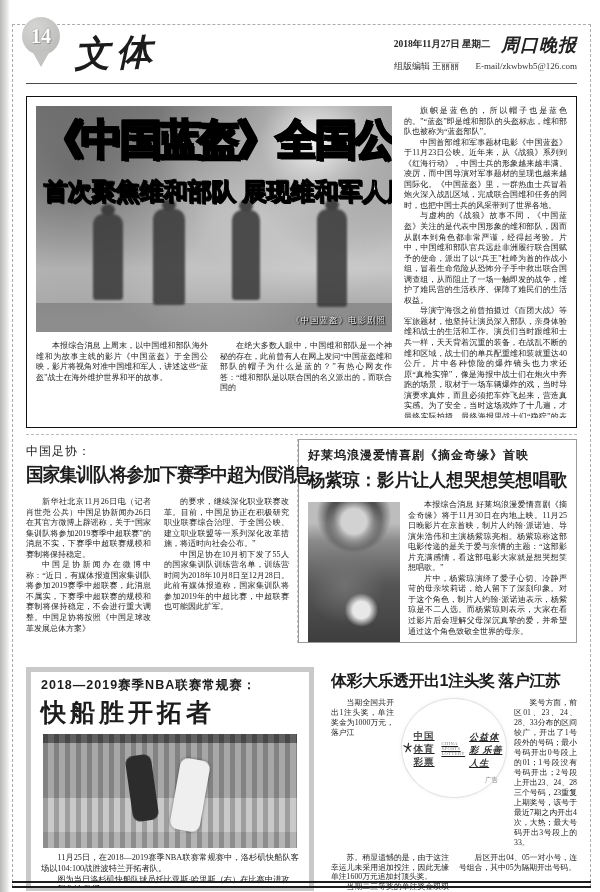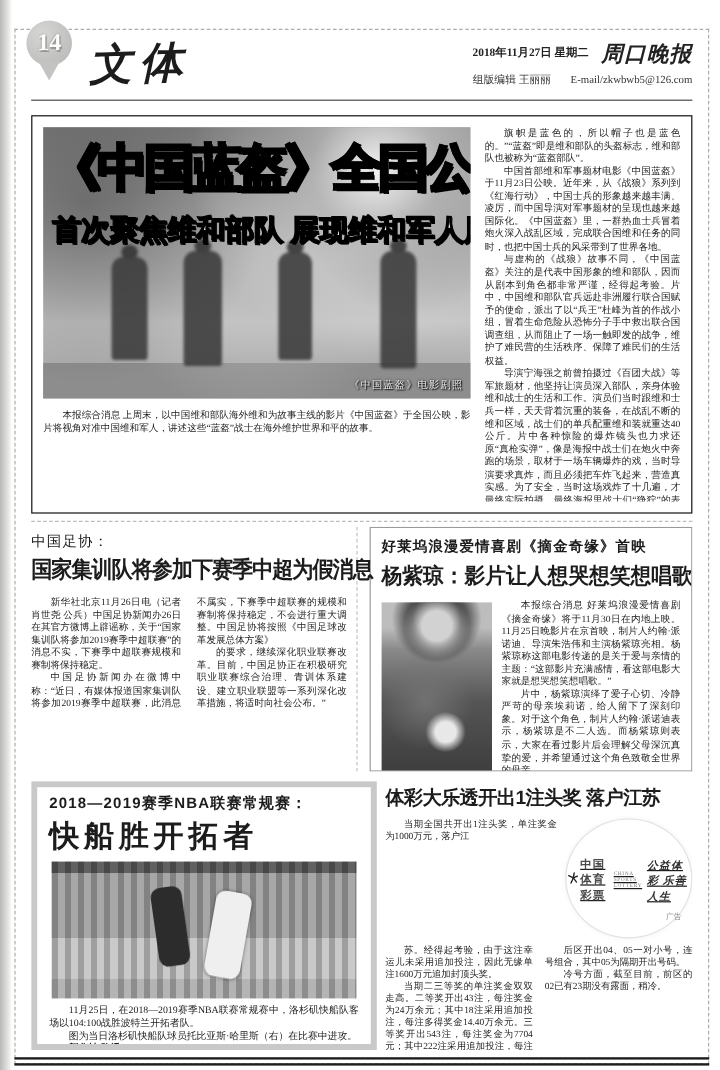--- a/index.html
+++ b/index.html
@@ -70,34 +70,34 @@
   .main-right p{margin:0;}
 
   
   .rule-dashed{border-top:1px dashed #bbb;margin:6px 0 4px 0;}
   .middle{display:flex;height:204px;overflow:hidden;}
   .football{width:272px;flex:none;padding-right:8px;border-right:1px dashed #c2c2c2;box-sizing:border-box;}
   .football .kicker{margin:4px 0 2px 0;}
   .football h2{font-size:19px;letter-spacing:-1px;white-space:nowrap;transform:scaleX(.93);
        transform-origin:left;margin-top:2px;}
   .football .cols{margin-top:9px;column-count:2;column-gap:13px;}
-  .movie{flex:1;margin-left:10px;border:1px solid #9a9a9a;padding:7px 9px;box-sizing:border-box;overflow:hidden;}
+  .movie{flex:1;border:1px solid #9a9a9a;padding:7px 9px;box-sizing:border-box;overflow:hidden;}
   .movie .kicker{font-weight:bold;font-size:12px;}
   .movie h2{font-size:18px;letter-spacing:0px;white-space:nowrap;transform:scaleX(.96);
        transform-origin:left;margin:4px 0 8px 0;}
   .portrait{float:left;width:92px;height:150px;margin:2px 8px 2px 0;background:
        radial-gradient(circle at 50% 13%, #d2d2d2 0 9%, rgba(210,210,210,0) 20%),
        radial-gradient(circle at 50% 9%, #2e2e2e 0 14%, rgba(46,46,46,0) 26%),
        radial-gradient(circle at 58% 72%, #e8e8e8 0 7%, rgba(232,232,232,0) 14%),
        radial-gradient(circle at 40% 55%, rgba(120,120,120,.8), transparent 40%),
        linear-gradient(180deg,#bdbdbd 0 14%,#8a8a8a 26%,#555 55%,#3a3a3a 100%);}
   .movie .body-text p{font-size:8px;}
 
   
-  .bottom{display:flex;gap:7px;margin-top:8px;height:224px;overflow:hidden;}
+  .bottom{display:flex;gap:17px;margin-top:24px;height:224px;overflow:hidden;}
   .nba-box{width:288px;flex:none;border:5px solid #c9c9c9;padding:5px 10px;box-sizing:border-box;overflow:hidden;}
   .nba-box .kicker{font-weight:bold;font-size:12.5px;font-family:"Liberation Sans",sans-serif;}
   .nba-box h2{font-size:25px;letter-spacing:4px;margin:2px 0 5px 0;}
   .nba-photo{position:relative;height:114px;margin:0 2px;overflow:hidden;background:
        repeating-linear-gradient(90deg, rgba(35,35,35,.32) 0 5px, rgba(130,130,130,.18) 5px 11px),
        linear-gradient(180deg, rgba(60,60,60,.85) 0 8%, rgba(110,110,110,.55) 8% 56%, #d9d9d9 56% 86%, #bfbfbf 86% 100%);}
   .player{position:absolute;border-radius:8px;filter:blur(.4px);}
   .p-dark{left:34%;top:18%;width:26px;height:66px;background:#2c2c2c;transform:rotate(-8deg);}
   .p-light{left:52%;top:22%;width:30px;height:72px;background:#efefef;transform:rotate(10deg);
        box-shadow:0 0 3px rgba(0,0,0,.5);}
@@ -155,41 +155,43 @@
           <div class="soldier s1"></div>
           <div class="soldier s2"></div>
           <div class="soldier s3"></div>
           <div class="soldier s4"></div>
           <div class="main-headline">《中国蓝盔》全国公映</div>
           <div class="main-subheadline">首次聚焦维和部队 展现维和军人风采</div>
           <div class="photo-caption">《中国蓝盔》电影剧照</div>
         </div>
         <div class="intro-row body-text">
           <p class="col">本报综合消息 上周末，以中国维和部队海外维和为故事主线的影片《中国蓝盔》于全国公映，影片将视角对准中国维和军人，讲述这些“蓝盔”战士在海外维护世界和平的故事。</p>
+          <p class="col">在绝大多数人眼中，中国维和部队是一个神秘的存在，此前曾有人在网上发问“中国蓝盔维和部队的帽子为什么是蓝的？”有热心网友作答：“维和部队是以联合国的名义派出的，而联合国的</p>
         </div>
       </div>
       <div class="main-right body-text">
         <p>旗帜是蓝色的，所以帽子也是蓝色的。”“蓝盔”即是维和部队的头盔标志，维和部队也被称为“蓝盔部队”。</p>
         <p>中国首部维和军事题材电影《中国蓝盔》于11月23日公映。近年来，从《战狼》系列到《红海行动》，中国士兵的形象越来越丰满、凌厉，而中国导演对军事题材的呈现也越来越国际化。《中国蓝盔》里，一群热血士兵冒着炮火深入战乱区域，完成联合国维和任务的同时，也把中国士兵的风采带到了世界各地。</p>
         <p>与虚构的《战狼》故事不同，《中国蓝盔》关注的是代表中国形象的维和部队，因而从剧本到角色都非常严谨，经得起考验。片中，中国维和部队官兵远赴非洲履行联合国赋予的使命，派出了以“兵王”杜峰为首的作战小组，冒着生命危险从恐怖分子手中救出联合国调查组，从而阻止了一场一触即发的战争，维护了难民营的生活秩序、保障了难民们的生活权益。</p>
         <p>导演宁海强之前曾拍摄过《百团大战》等军旅题材，他坚持让演员深入部队，亲身体验维和战士的生活和工作。演员们当时跟维和士兵一样，天天背着沉重的装备，在战乱不断的维和区域，战士们的单兵配重维和装就重达40公斤。片中各种惊险的爆炸镜头也力求还原“真枪实弹”，像是海报中战士们在炮火中奔跑的场景，取材于一场车辆爆炸的戏，当时导演要求真炸，而且必须把车炸飞起来，营造真实感。为了安全，当时这场戏炸了十几遍，才最终实际拍摄。最终海报里战士们“狰狞”的表情都是当时拍这场戏的时候抓拍的，可以说十分真实。</p>
 
       </div>
     </section>
 
     <div class="rule-dashed"></div>
 
     <section class="middle">
       <div class="football">
         <div class="kicker">中国足协：</div>
         <h2>国家集训队将参加下赛季中超为假消息</h2>
         <div class="cols body-text">
           <p>新华社北京11月26日电（记者肖世尧 公兵）中国足协新闻办26日在其官方微博上辟谣称，关于“国家集训队将参加2019赛季中超联赛”的消息不实，下赛季中超联赛规模和赛制将保持稳定。</p>
           <p>中国足协新闻办在微博中称：“近日，有媒体报道国家集训队将参加2019赛季中超联赛，此消息不属实，下赛季中超联赛的规模和赛制将保持稳定，不会进行重大调整。中国足协将按照《中国足球改革发展总体方案》</p>
-          <p>的要求，继续深化职业联赛改革。目前，中国足协正在积极研究职业联赛综合治理、青训体系建设、建立职业联盟等一系列深化改革措施，将适时向社会公布。”</p>
+          <p>的要求，继续深化职业联赛改革。目前，中国足协正在积极研究职业联赛综合治理、于全国公映、建立职业联盟等一系列深化改革措施，将适时向社会公布。”</p>
+          <p>中国足协在10月初下发了55人的国家集训队训练营名单，训练营时间为2018年10月8日至12月28日。此前有媒体报道称，国家集训队将参加2019年的中超比赛，中超联赛也可能因此扩军。</p>
         </div>
       </div>
 
       <div class="movie">
         <div class="kicker">好莱坞浪漫爱情喜剧《摘金奇缘》首映</div>
         <h2>杨紫琼：影片让人想哭想笑想唱歌</h2>
         <div class="body-text">
           <div class="portrait"></div>
           <p>本报综合消息 好莱坞浪漫爱情喜剧《摘金奇缘》将于11月30日在内地上映。11月25日晚影片在京首映，制片人约翰·派诺迪、导演朱浩伟和主演杨紫琼亮相。杨紫琼称这部电影传递的是关于爱与亲情的主题：“这部影片充满感情，看这部电影大家就是想哭想笑想唱歌。”</p>
           <p>片中，杨紫琼演绎了爱子心切、冷静严苛的母亲埃莉诺，给人留下了深刻印象。对于这个角色，制片人约翰·派诺迪表示，杨紫琼是不二人选。而杨紫琼则表示，大家在看过影片后会理解父母深沉真挚的爱，并希望通过这个角色致敬全世界的母亲。</p>
@@ -227,29 +229,31 @@
                 <line x1="15" y1="14" x2="24" y2="10"></line>
                 <line x1="15" y1="14" x2="10" y2="25"></line>
                 <line x1="15" y1="14" x2="22" y2="23"></line>
               </g>
             </svg>
             <div class="logo-name">中国体育彩票</div>
             <div class="logo-en">CHINA SPORTS LOTTERY</div>
             <div class="logo-slogan">公益体彩 乐善人生</div>
             <div class="logo-ad">广告</div>
           </div>
+          <div class="col">
+            <p>奖号方面，前区01、23、24、28、33分布的区间较广，开出了1号段外的号码；最小号码开出0号段上的01；1号段没有号码开出；2号段上开出23、24、28三个号码，23重复上期奖号，该号于最近7期之内开出4次，大热；最大号码开出3号段上的33。</p>
+          </div>
         </div>
         <div class="lot-bottom body-text">
           <div class="col">
-            <p>苏。经得起考验，由于这注幸运儿未采用追加投注，因此无缘单注1600万元追加封顶头奖。</p>
+            <p>苏。稍显遗憾的是，由于这注幸运儿未采用追加投注，因此无缘单注1600万元追加封顶头奖。</p>
             <p>当期二三等奖的单注奖金双双走高。二等奖开出43注，每注奖金为24万余元；其中18注采用追加投注，每注多得奖金14.40万余元。三等奖开出543注，每注奖金为7704元；其中222注采用追加投注，每注多得奖金4622元。</p>
           </div>
           <div class="col">
             <p>后区开出04、05一对小号，连号组合，其中05为隔期开出号码。</p>
-            <p>冷号方面，截至目前，前区的02已有23期没有露面，稍冷。</p>
 
           </div>
         </div>
       </div>
     </section>
   </div>
 
   <div class="foot-rule"></div>
 </div>
 

